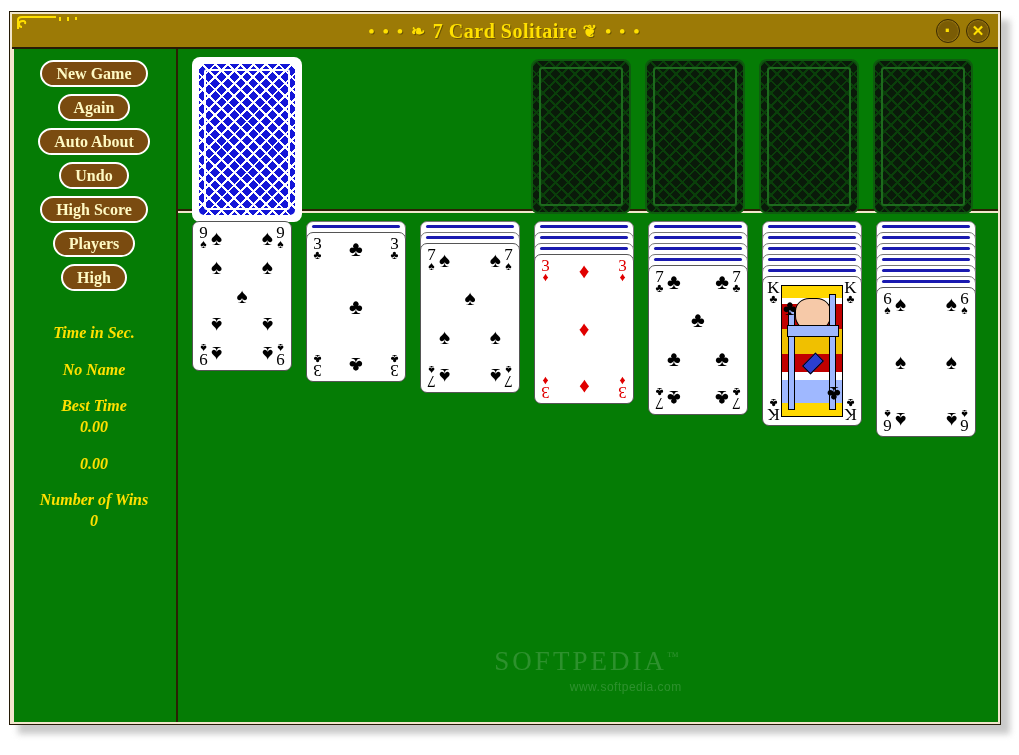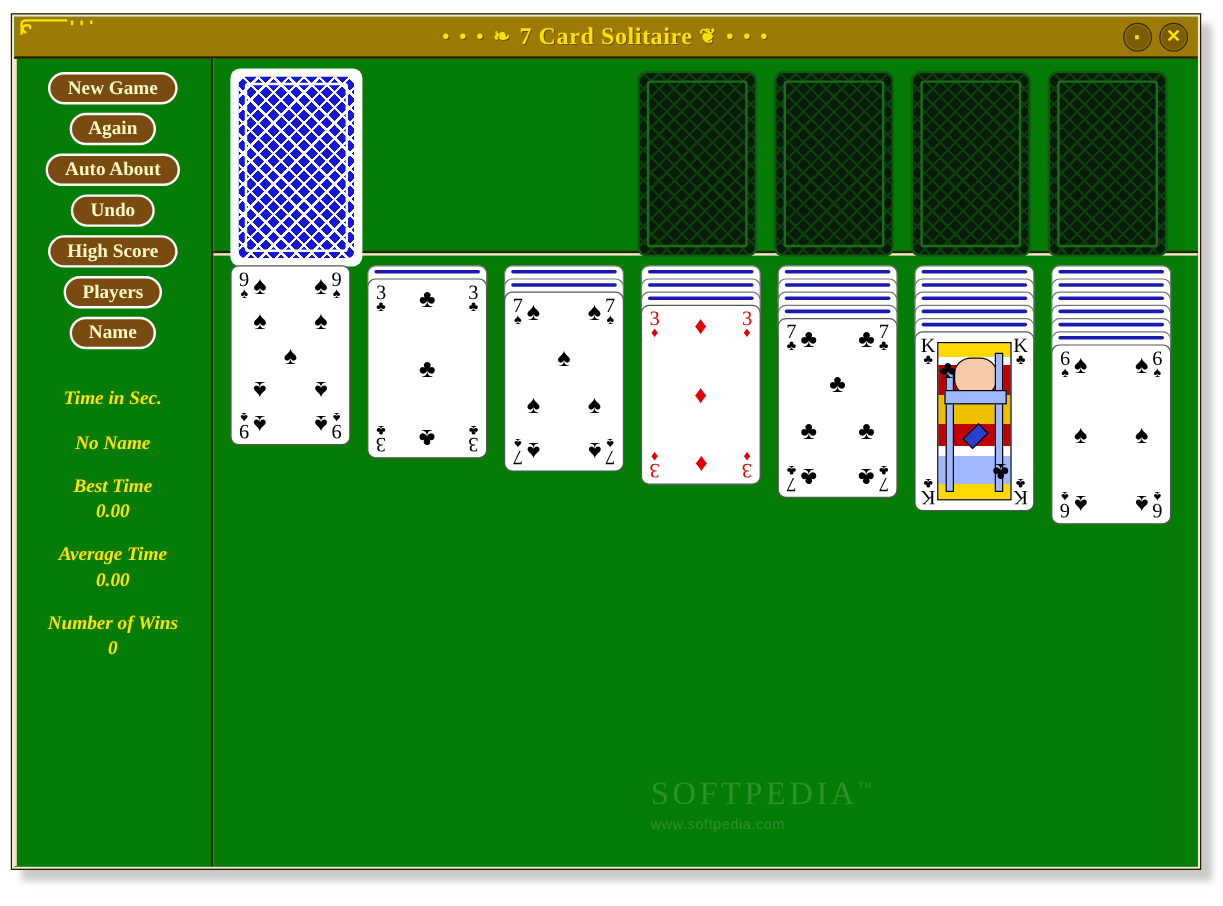--- a/index.html
+++ b/index.html
@@ -285,25 +285,24 @@
     width: 17%; height: 13%;
     background: #2a3fd0;
     border: 1px solid #000;
     transform: rotate(45deg);
   }
   
   .watermark {
     position: absolute;
     left: 50%; transform: translateX(-50%);
     bottom: 28px;
-    text-align: left;
+    text-align: right;
     color: rgba(255,255,255,0.16);
     pointer-events: none;
     user-select: none;
-    margin-left: 48px;
   }
   .wm-main {
     font-family: "Liberation Serif", serif;
     font-size: 27px;
     letter-spacing: 3px;
   }
   .wm-tm { font-size: 12px; vertical-align: super; }
   .wm-sub {
     font-family: "Liberation Sans", sans-serif;
     font-size: 12px;
@@ -341,35 +340,34 @@
     <div class="body">
 
       <div class="sidebar">
         <div class="btn-stack" id="btn-stack">
             <div class="pill">New Game</div>
             <div class="pill">Again</div>
             <div class="pill">Auto About</div>
             <div class="pill">Undo</div>
             <div class="pill">High Score</div>
             <div class="pill">Players</div>
-            <div class="pill">Name</div>
+            <div class="pill">High</div>
           </div>
         <div class="stats" id="stats">
             <div class="stat-group">
               <div class="stat-label">Time in Sec.</div>
             </div>
             <div class="stat-group">
               <div class="stat-value">No Name</div>
             </div>
             <div class="stat-group">
               <div class="stat-label">Best Time</div>
               <div class="stat-value">0.00</div>
             </div>
             <div class="stat-group">
-              <div class="stat-label">Average Time</div>
               <div class="stat-value">0.00</div>
             </div>
             <div class="stat-group">
               <div class="stat-label">Number of Wins</div>
               <div class="stat-value">0</div>
             </div>
           </div>
       </div>
 
       <div class="table">

